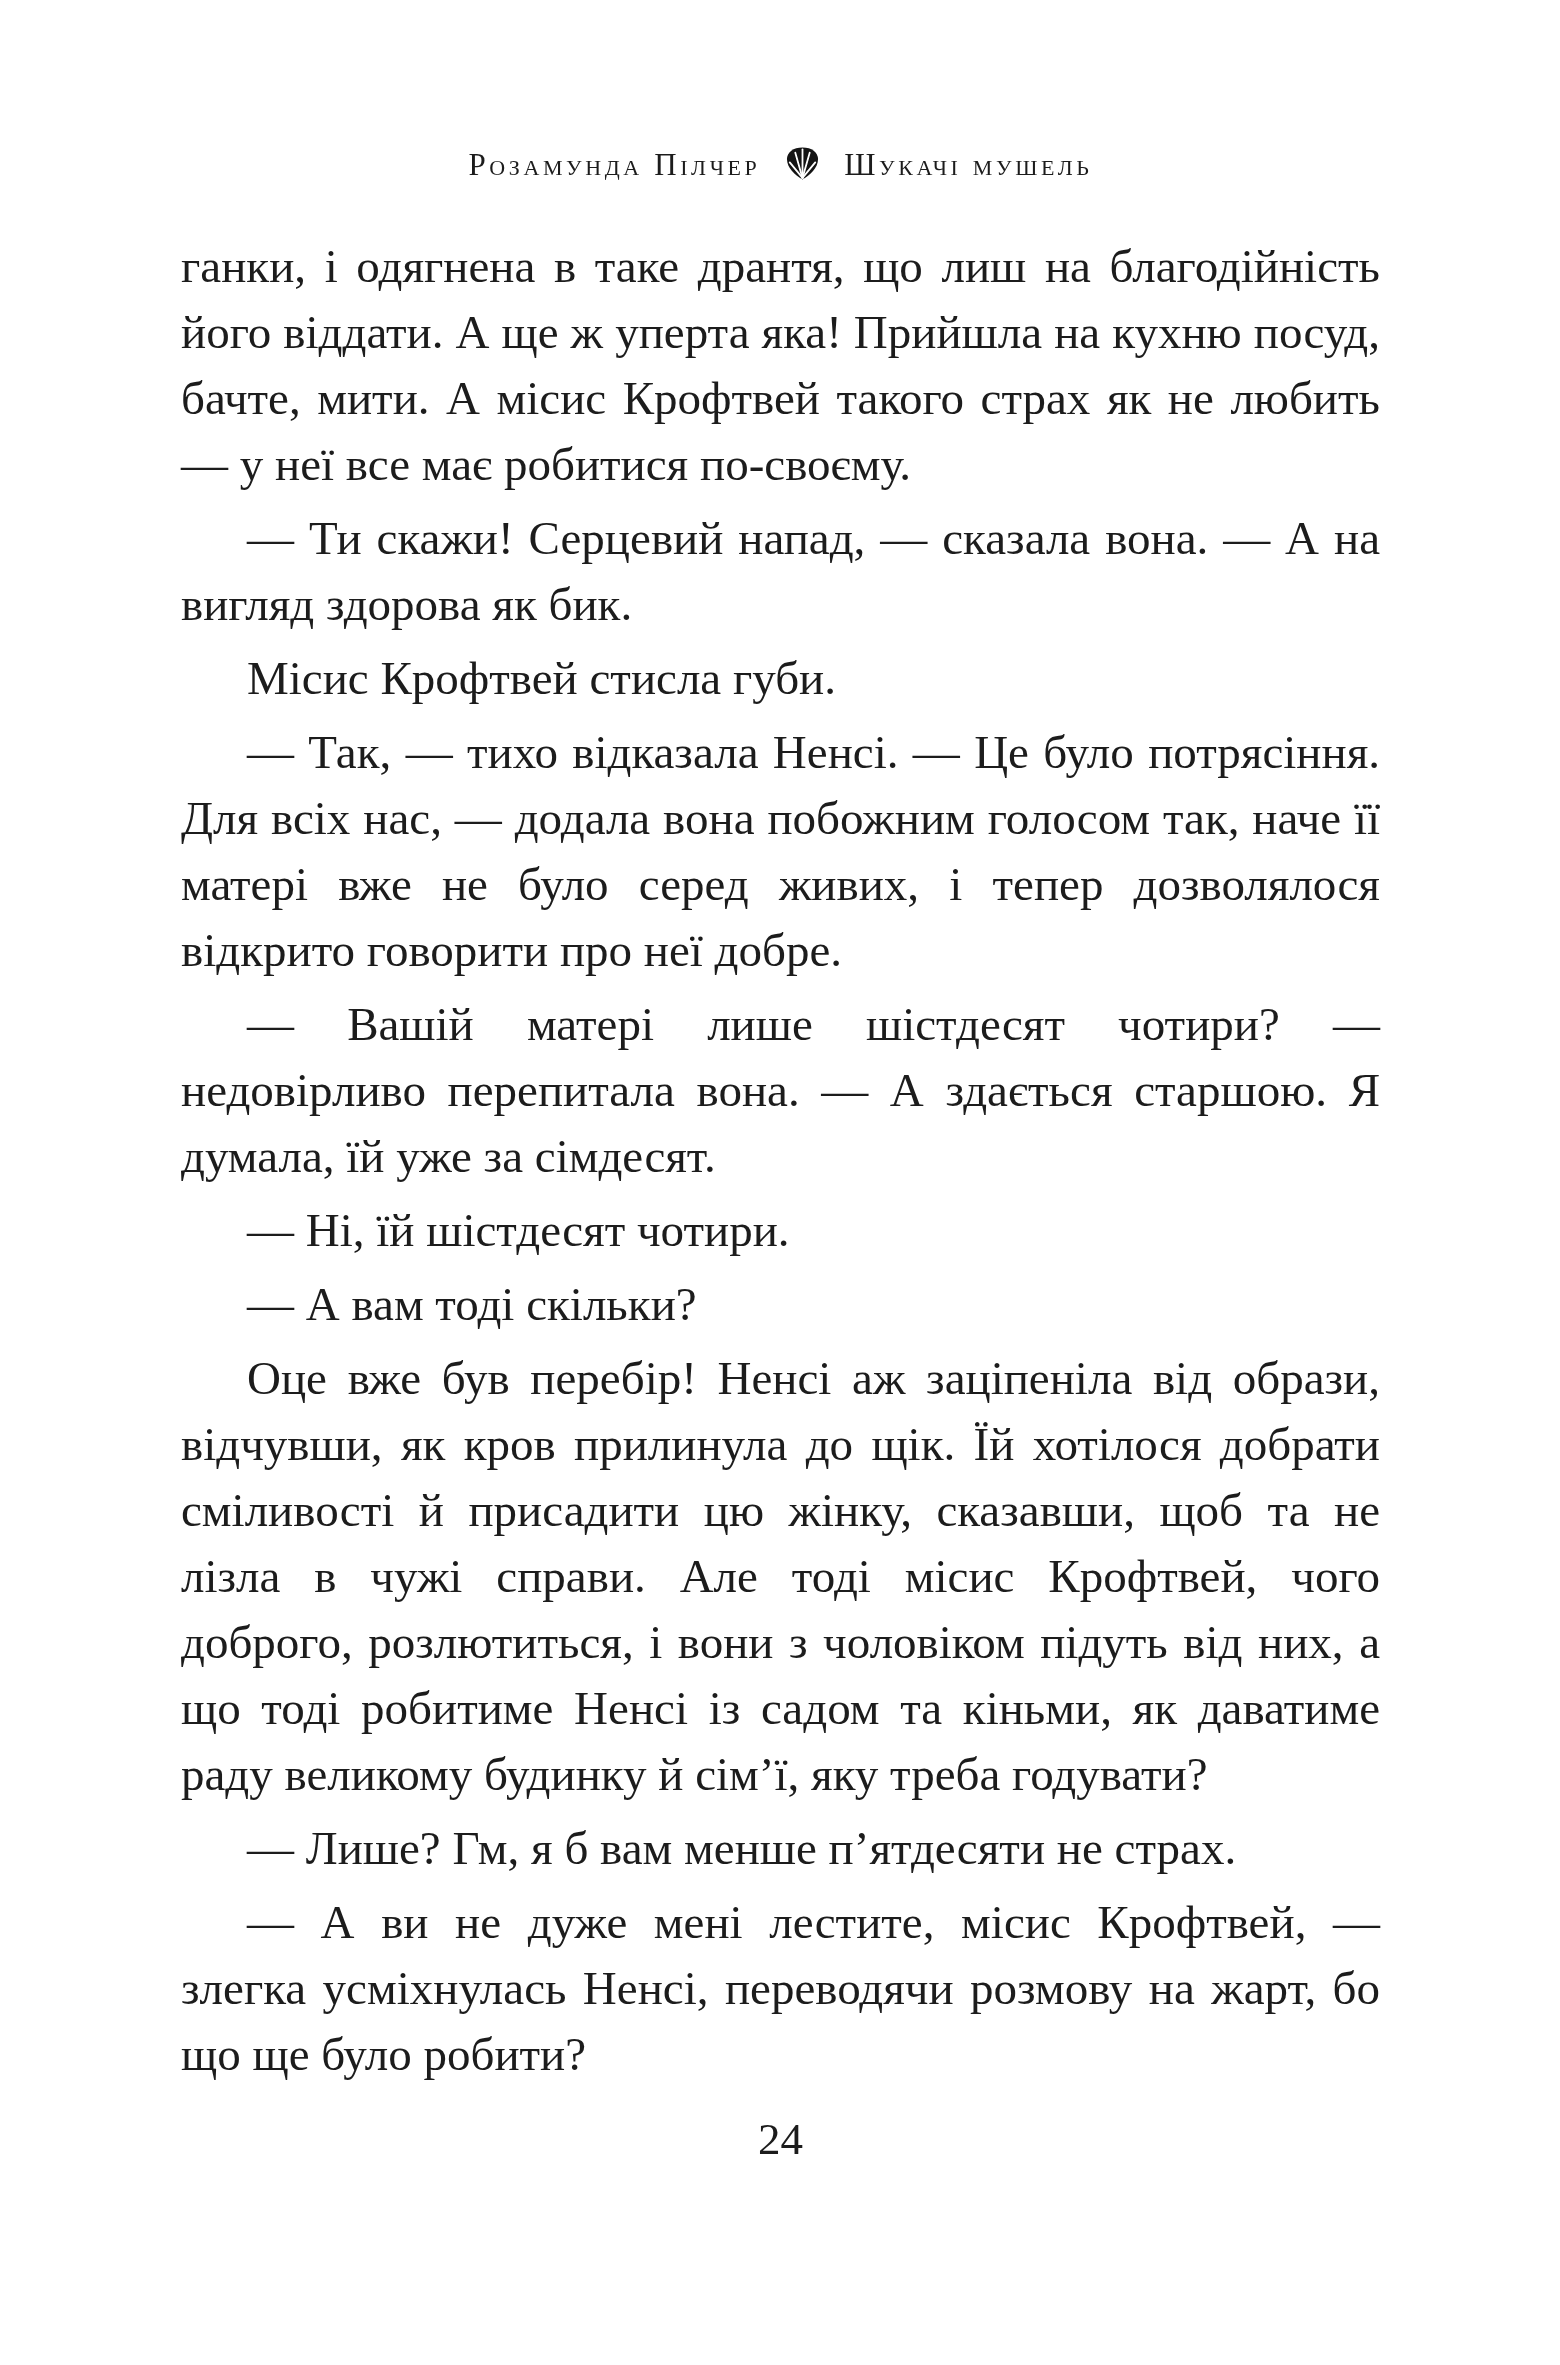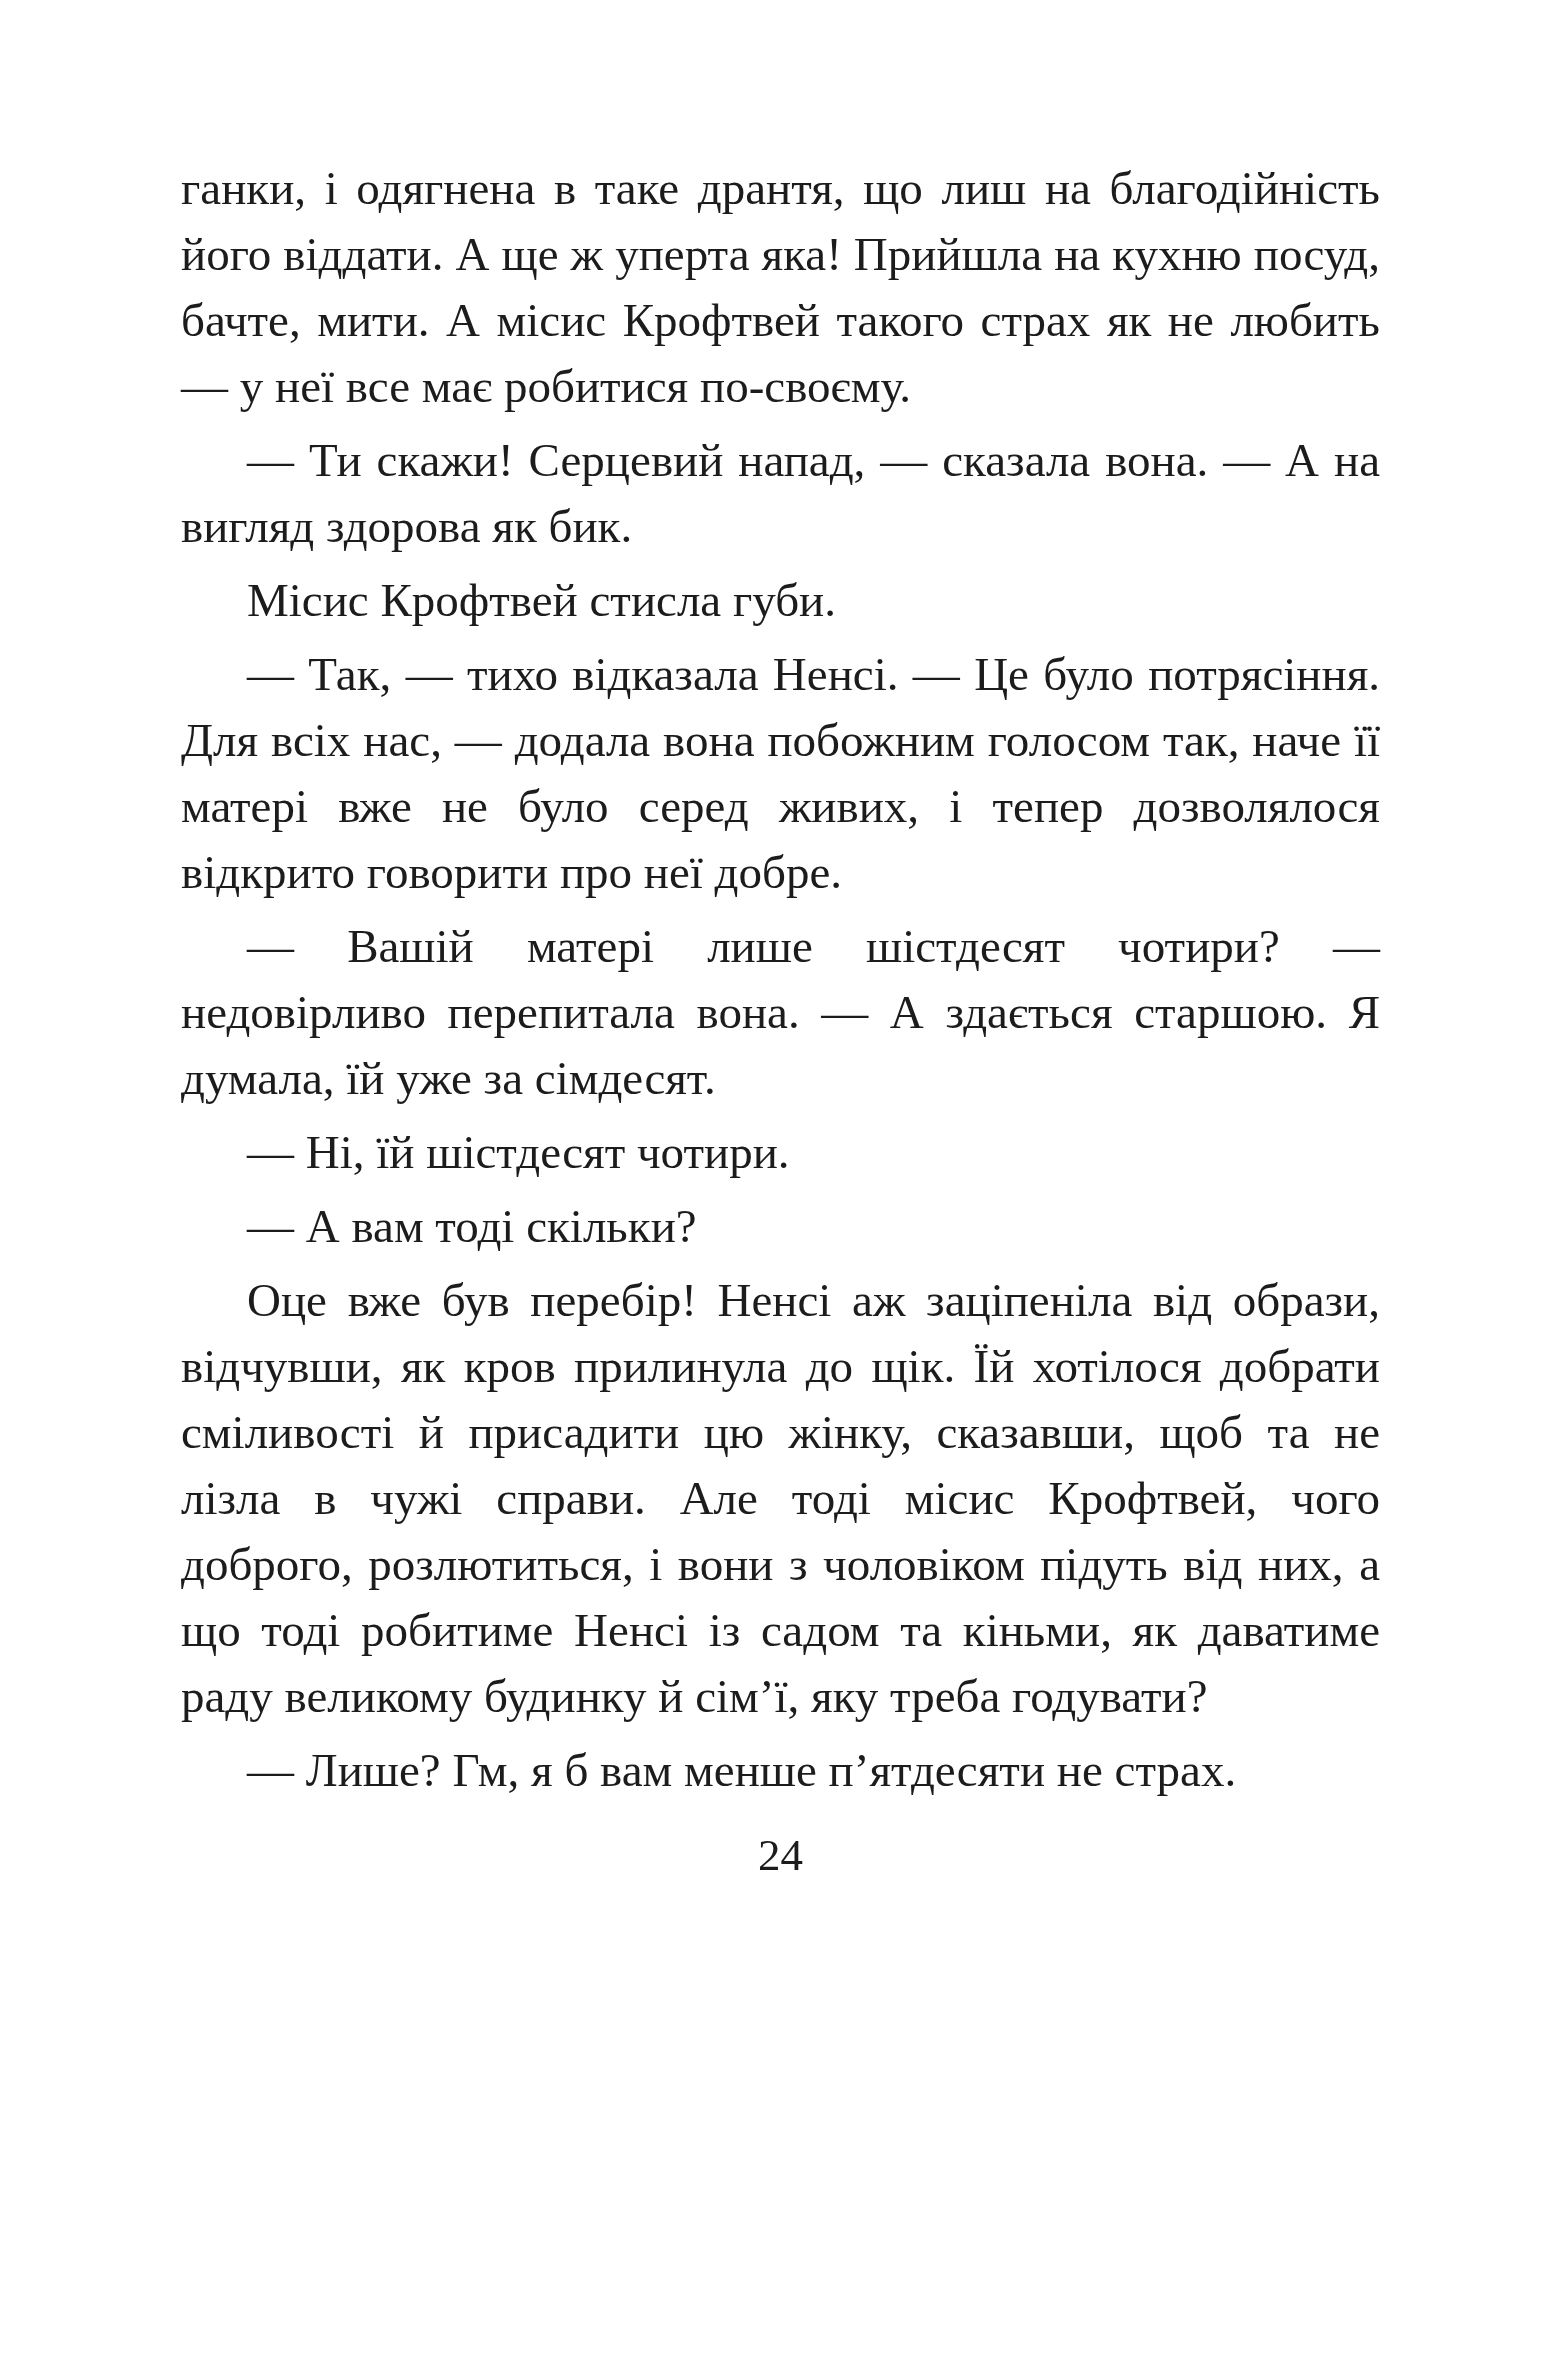--- a/index.html
+++ b/index.html
@@ -51,29 +51,46 @@
     text-align: center;
     font-size: 45px;
     line-height: 45px;
   }
 </style>
 </head>
 <body>
 
 <div class="page">
 
+  <div class="running-head">
+    <span>Розамунда Пілчер</span>
+    <span class="shell-icon">
+      <svg width="41" height="36" viewBox="0 0 24 22" aria-hidden="true">
+        <path d="M12 21 C7.5 18.5 2.5 14 2.5 8.5 C2.5 4.3 6.4 1.4 12 1.4 C17.6 1.4 21.5 4.3 21.5 8.5 C21.5 14 16.5 18.5 12 21 Z" fill="#141414"></path>
+        <g stroke="#ffffff" stroke-width="1.1" stroke-linecap="round">
+          <line x1="12" y1="20" x2="4.2" y2="10.5"></line>
+          <line x1="12" y1="20" x2="7.6" y2="4.6"></line>
+          <line x1="12" y1="20" x2="12" y2="2.6"></line>
+          <line x1="12" y1="20" x2="16.4" y2="4.6"></line>
+          <line x1="12" y1="20" x2="19.8" y2="10.5"></line>
+        </g>
+      </svg>
+    </span>
+    <span>Шукачі мушель</span>
+  </div>
 
   <div class="body-text">
     <p class="no-indent">ганки, і одягнена в таке дрантя, що лиш на благодійність його віддати. А ще ж уперта яка! Прийшла на кухню посуд, бачте, мити. А місис Крофтвей такого страх як не любить — у неї все має робитися по-своєму.</p>
     <p>— Ти скажи! Серцевий напад, — сказала вона. — А на вигляд здорова як бик.</p>
     <p>Місис Крофтвей стисла губи.</p>
     <p>— Так, — тихо відказала Ненсі. — Це було потрясіння. Для всіх нас, — додала вона побожним голосом так, наче її матері вже не було серед живих, і тепер дозволялося відкрито говорити про неї добре.</p>
     <p>— Вашій матері лише шістдесят чотири? — недовірливо перепитала вона. — А здається старшою. Я думала, їй уже за сімдесят.</p>
     <p>— Ні, їй шістдесят чотири.</p>
     <p>— А вам тоді скільки?</p>
     <p>Оце вже був перебір! Ненсі аж заціпеніла від образи, відчувши, як кров прилинула до щік. Їй хотілося добрати сміливості й присадити цю жінку, сказавши, щоб та не лізла в чужі справи. Але тоді місис Крофтвей, чого доброго, розлютиться, і вони з чоловіком підуть від них, а що тоді робитиме Ненсі із садом та кіньми, як даватиме раду великому будинку й сім’ї, яку треба годувати?</p>
     <p>— Лише? Гм, я б вам менше п’ятдесяти не страх.</p>
+    <p>— А ви не дуже мені лестите, місис Крофтвей, — злегка усміхнулась Ненсі, переводячи розмову на жарт, бо що ще було робити?</p>
   </div>
 
   <div class="page-number">24</div>
 
 </div>
 
 
 </body></html>

